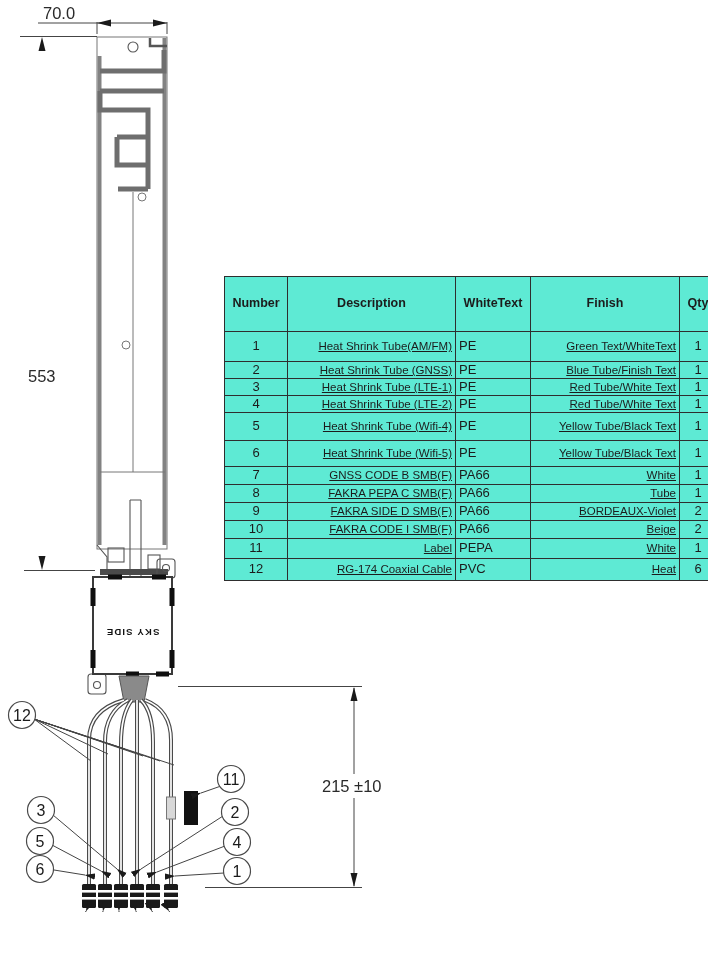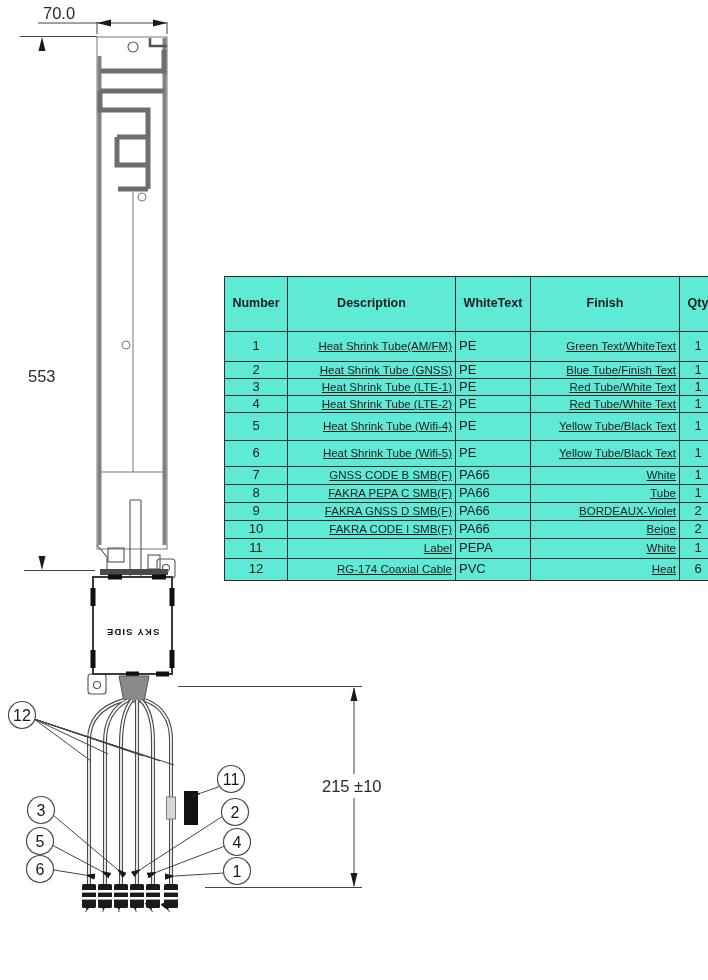--- a/index.html
+++ b/index.html
@@ -324,21 +324,21 @@
     </tr>
     <tr class="h19">
       <td class="num">8</td>
       <td class="desc">FAKRA PEPA C SMB(F)</td>
       <td class="mat">PA66</td>
       <td class="fin">Tube</td>
       <td class="qty">1</td>
     </tr>
     <tr class="h19">
       <td class="num">9</td>
-      <td class="desc">FAKRA GNSS D SMB(F)</td>
+      <td class="desc">FAKRA SIDE D SMB(F)</td>
       <td class="mat">PA66</td>
       <td class="fin">BORDEAUX-Violet</td>
       <td class="qty">2</td>
     </tr>
     <tr class="h19">
       <td class="num">10</td>
       <td class="desc">FAKRA CODE I SMB(F)</td>
       <td class="mat">PA66</td>
       <td class="fin">Beige</td>
       <td class="qty">2</td>

